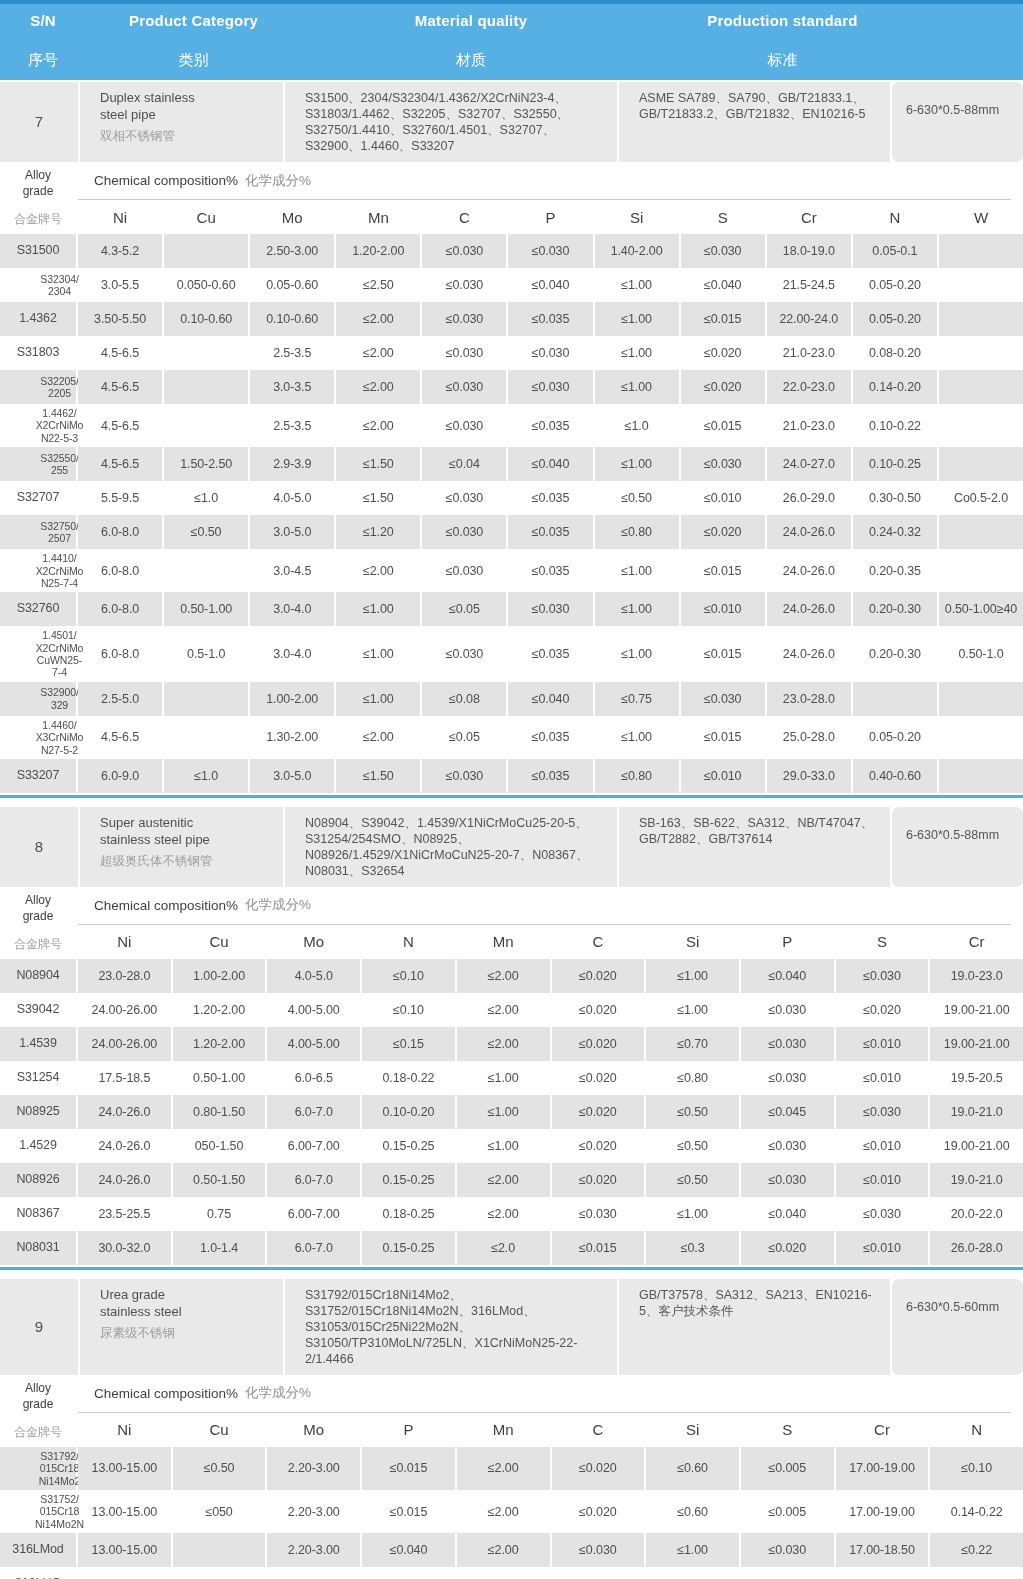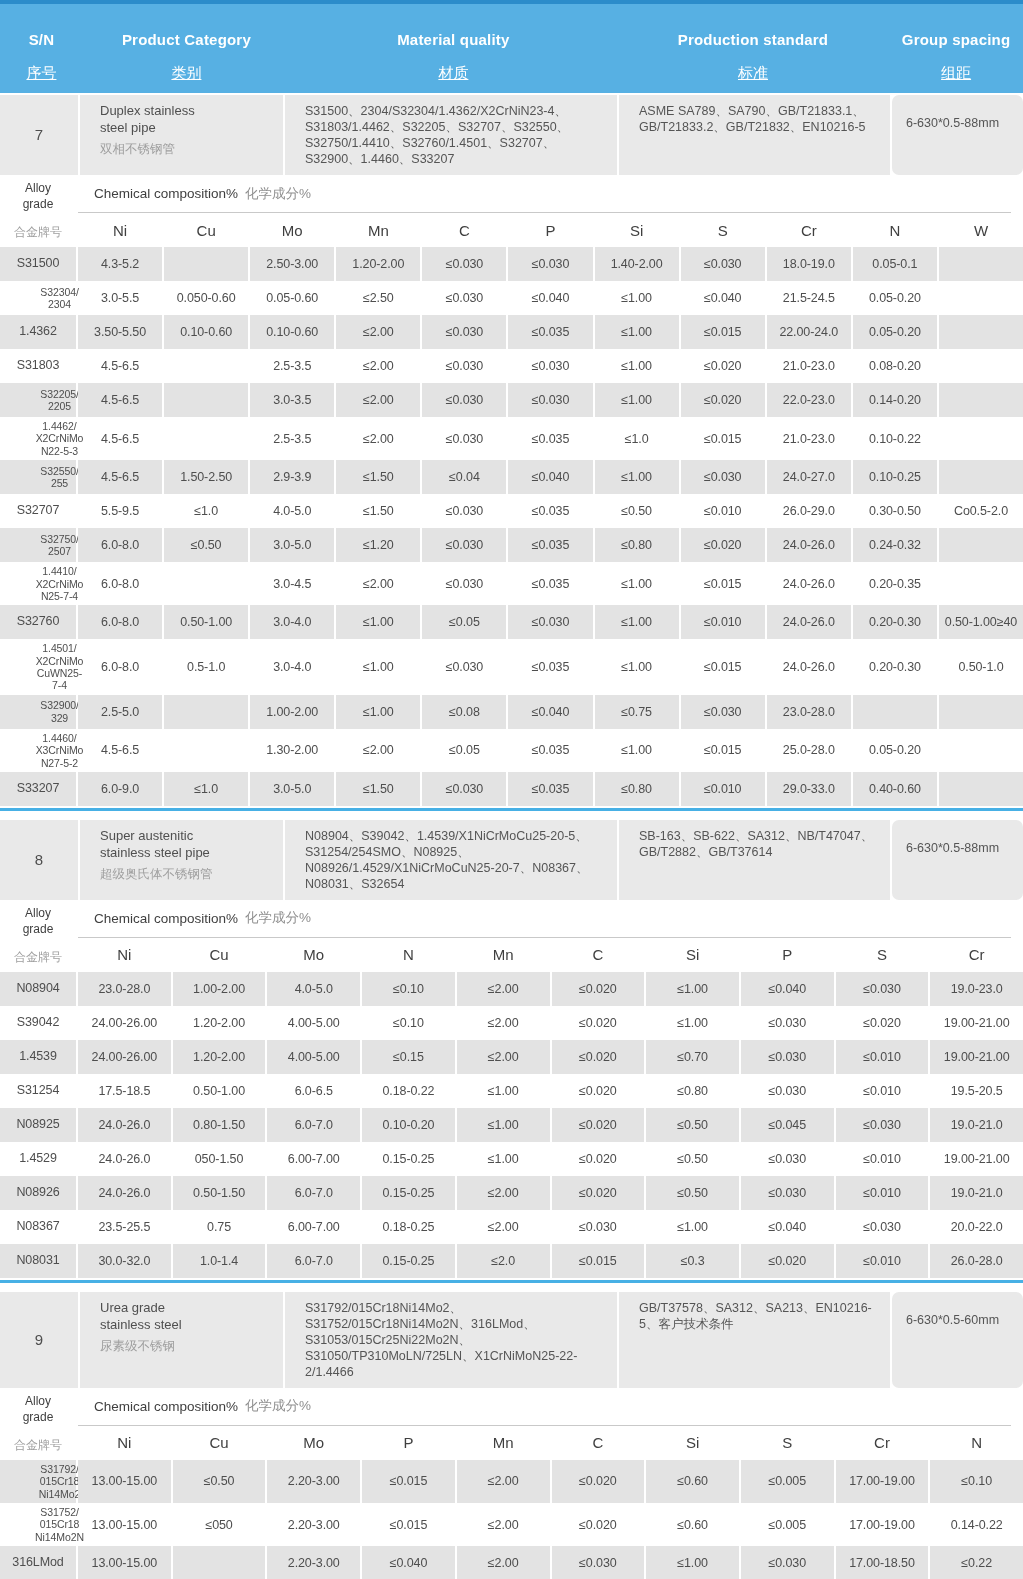--- a/index.html
+++ b/index.html
@@ -3,22 +3,22 @@
 <meta charset="utf-8">
 <style>
   html,body{margin:0;padding:0;background:#fff;}
   body{font-family:"Liberation Sans","DejaVu Sans",sans-serif;-webkit-font-smoothing:antialiased;}
   .page{width:1023px;background:#fff;}
   .topline{height:4px;background:var(--top-line,#2b8cca);}
 
   
   .header-row{display:flex;background:var(--header-bg,#57b0e3);border-bottom:2px solid #fff;}
   .h-cell{color:#fff;text-align:center;padding:8px 4px 10px;display:flex;flex-direction:column;justify-content:center;}
-  .h-en{font-weight:bold;font-size:15px;letter-spacing:.2px;margin-top:19px;}
-  .h-zh{font-size:15px;margin-top:16px;text-decoration:underline;}
+  .h-en{font-weight:bold;font-size:15px;letter-spacing:.2px;}
+  .h-zh{font-size:15px;margin-top:22px;}
   .c1{width:78px;}
   .c2{width:203px;margin-left:2px;}
   .c3{width:332px;margin-left:2px;}
   .c4{width:271px;margin-left:2px;}
   .c5{width:131px;margin-left:2px;}
 
   
   .band{display:flex;background:#fff;}
   .b-cell{background:var(--band-bg,#e9e9e9);padding:8px 14px 8px 20px;font-size:12.5px;color:#555;line-height:1.28;box-sizing:border-box;}
   .b-sn{display:flex;align-items:center;justify-content:center;font-size:15px;color:#4e4e4e;padding:0;}
@@ -62,24 +62,20 @@
       <div class="h-en">Product Category</div>
       <div class="h-zh">类别</div>
     </div>
     <div class="h-cell c3">
       <div class="h-en">Material quality</div>
       <div class="h-zh">材质</div>
     </div>
     <div class="h-cell c4">
       <div class="h-en">Production standard</div>
       <div class="h-zh">标准</div>
-    </div>
-    <div class="h-cell c5">
-      <div class="h-en">Group spacing</div>
-      <div class="h-zh">组距</div>
     </div>
   </div>
 
   <div id="sections-host">
       <div class="section">
         <div class="band">
           <div class="b-cell b-sn c1">7</div>
           <div class="b-cell c2">
             <div class="b-cat-en">Duplex stainless
 steel pipe</div>

